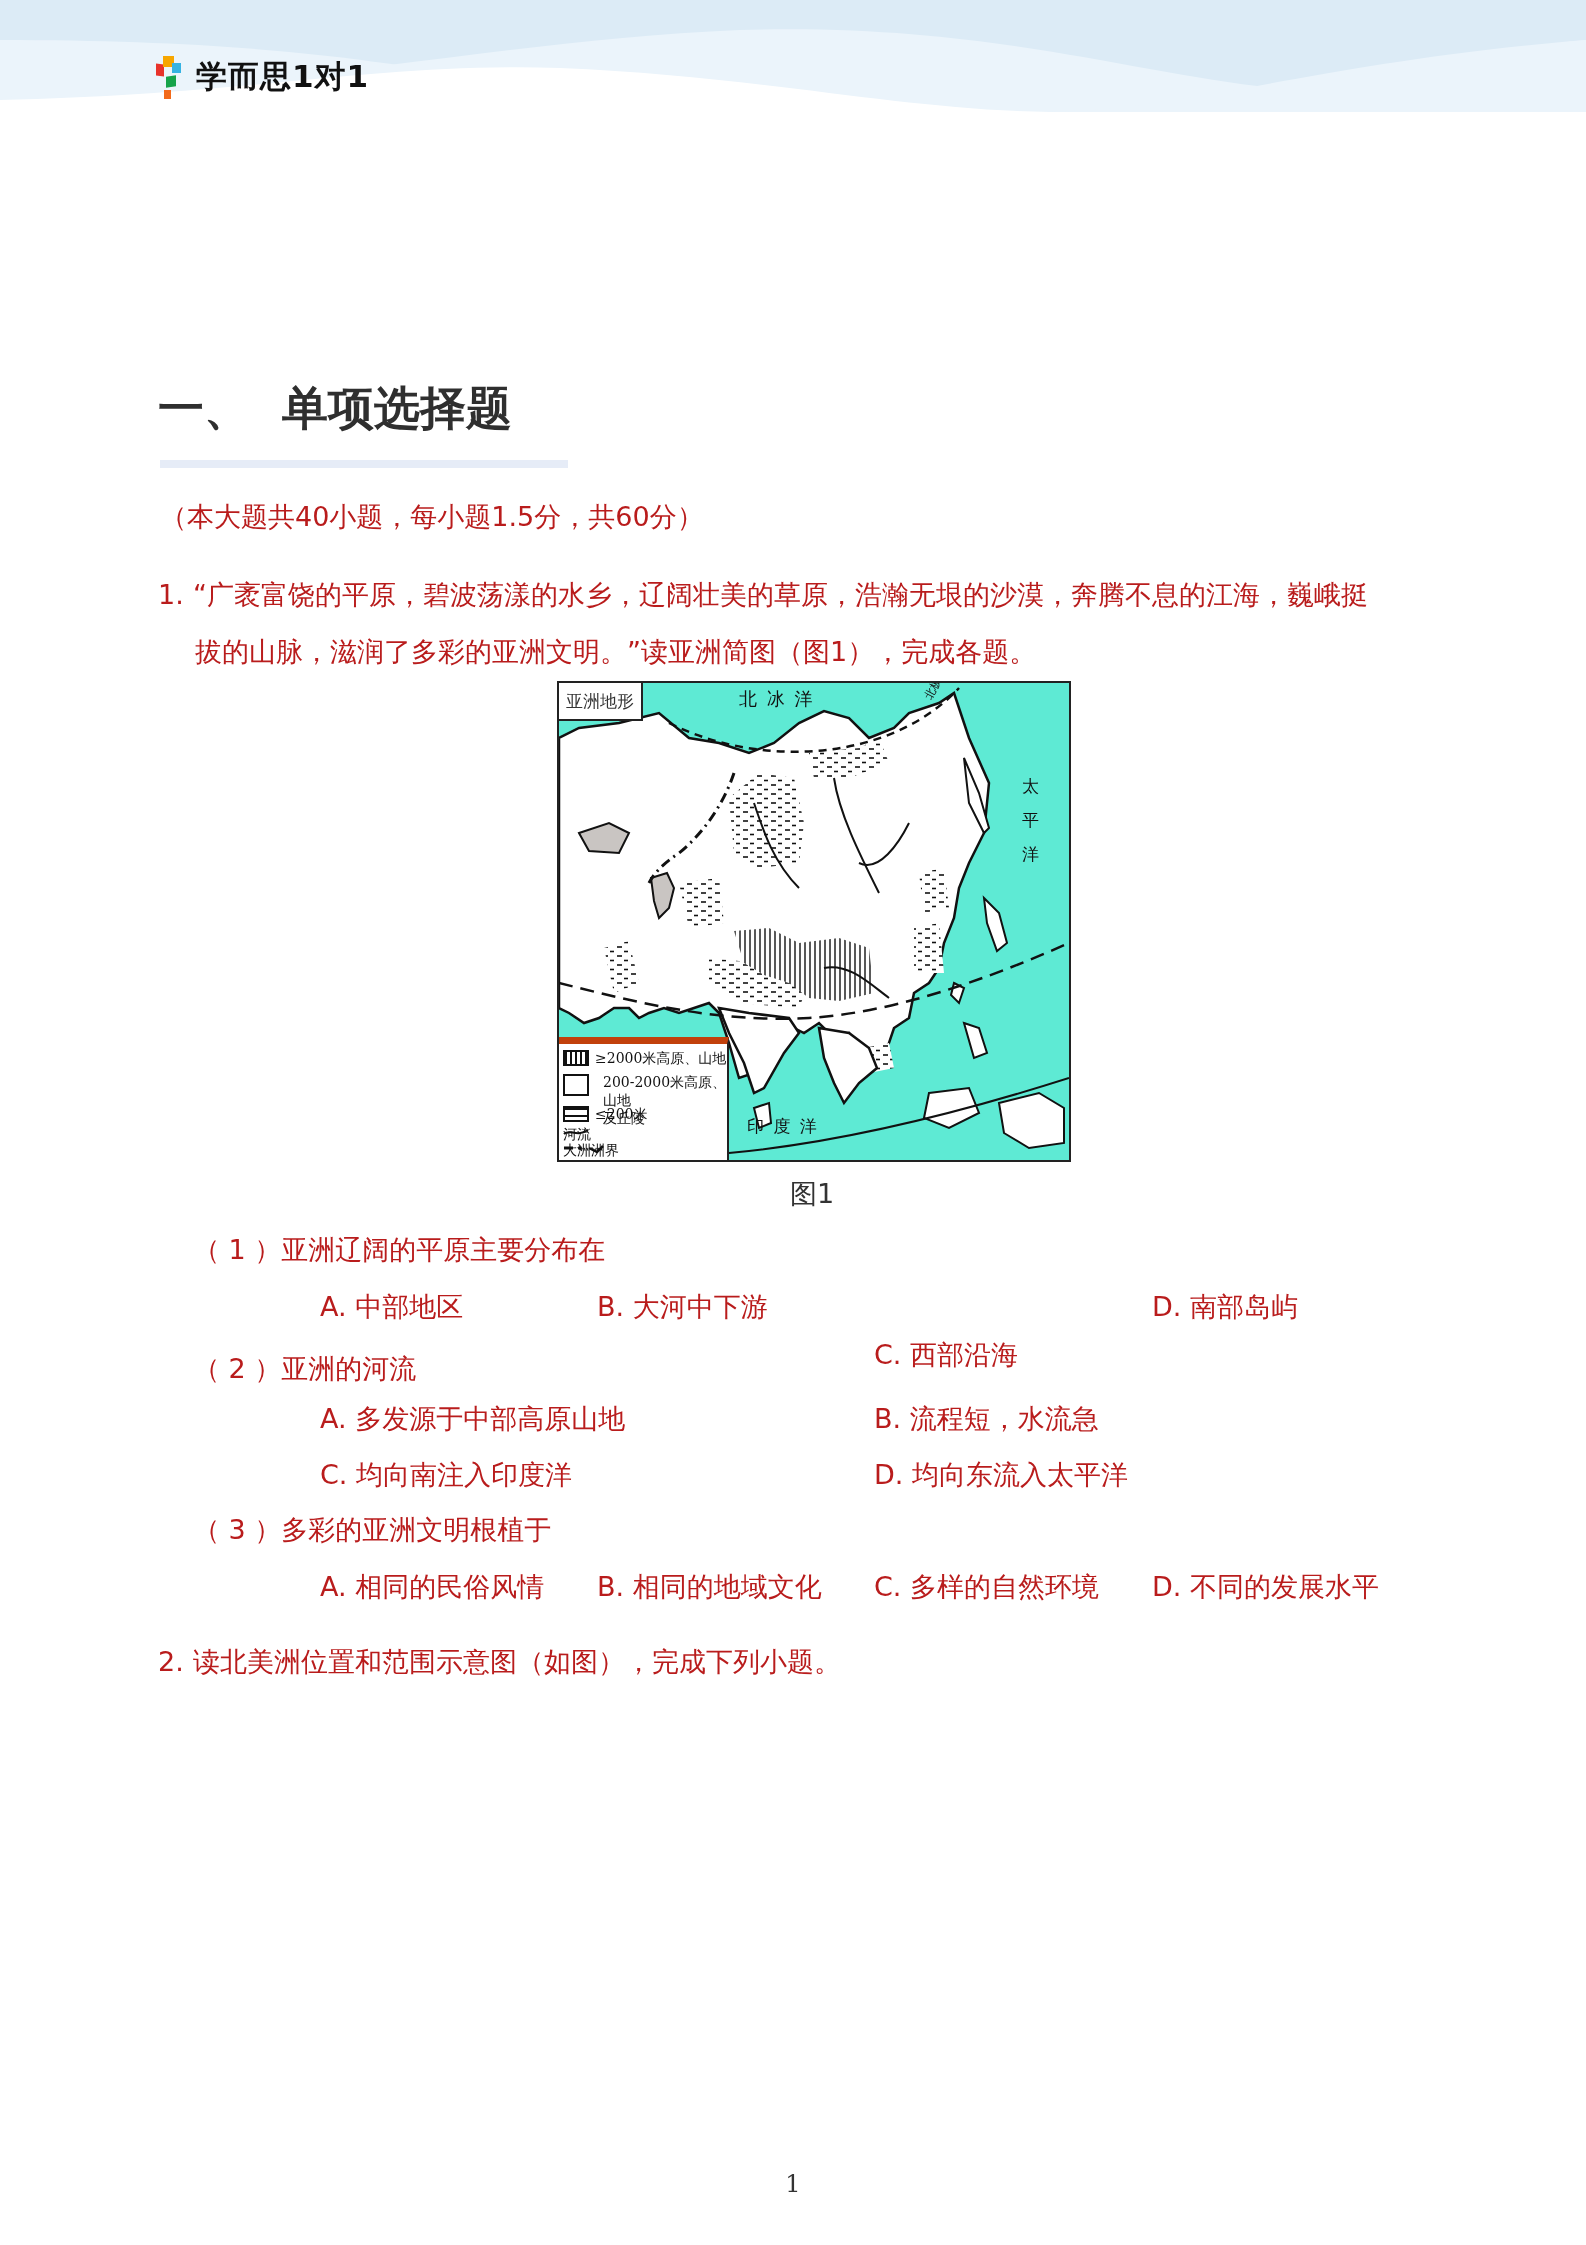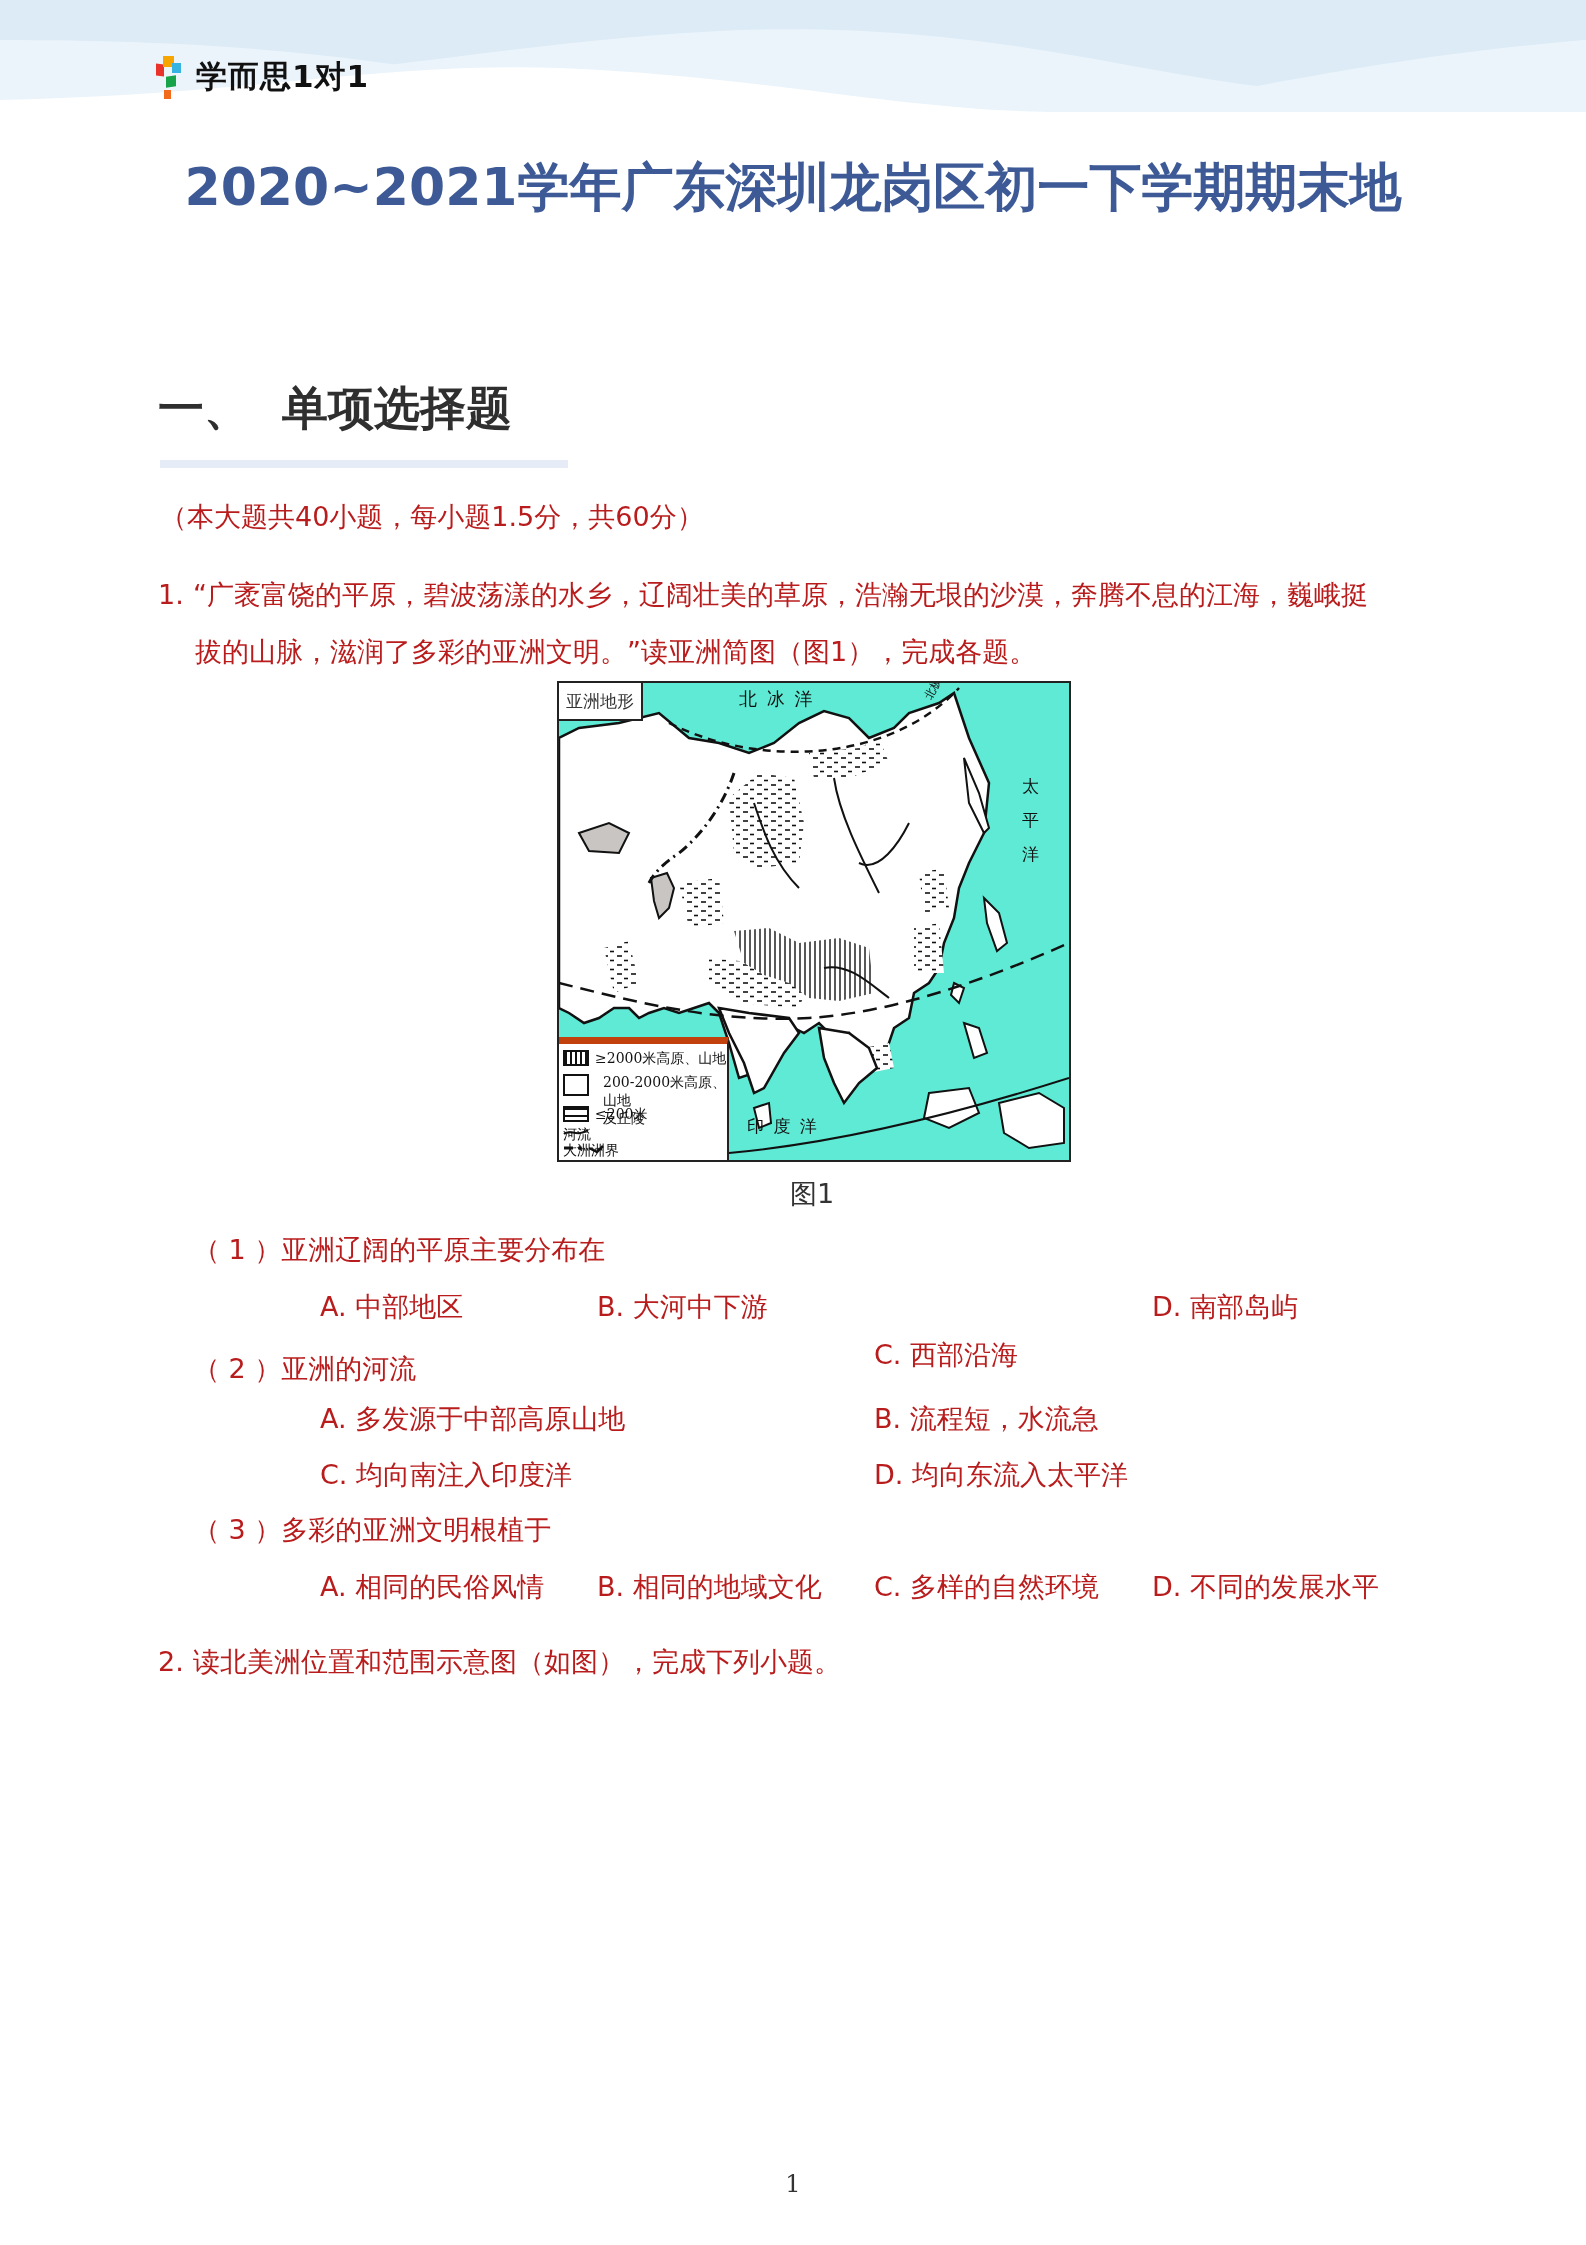--- a/index.html
+++ b/index.html
@@ -52,21 +52,20 @@
     <span style="left:0;top:10px;width:8px;height:12px;background:#e8322a;transform:skewY(6deg);"></span>
     <span style="left:7px;top:2px;width:11px;height:11px;background:#f7a600;"></span>
     <span style="left:16px;top:9px;width:9px;height:10px;background:#36b3e3;"></span>
     <span style="left:10px;top:22px;width:10px;height:11px;background:#16a34a;transform:skewY(-8deg);"></span>
     <span style="left:8px;top:36px;width:7px;height:9px;background:#f26a1b;"></span>
   </div>
   <span class="logo-text">学而思1对1</span>
 </div>
 
 <div class="title">
-  <div>2020~2021学年广东深圳龙岗区初一下学期期末地</div>
 </div>
 
 <div class="section-title"><span>一、</span>  <span>单项选择题</span></div>
 <div class="section-bar"></div>
 
 <div class="txt" style="left:160px;top:500px;">（本大题共40小题，每小题1.5分，共60分）</div>
 
 <div class="txt" style="left:158px;top:578px;">1.</div>
 <div class="txt" style="left:193px;top:578px;">“广袤富饶的平原，碧波荡漾的水乡，辽阔壮美的草原，浩瀚无垠的沙漠，奔腾不息的江海，巍峨挺</div>
 <div class="txt" style="left:195px;top:635px;">拔的山脉，滋润了多彩的亚洲文明。”读亚洲简图（图1），完成各题。</div>

